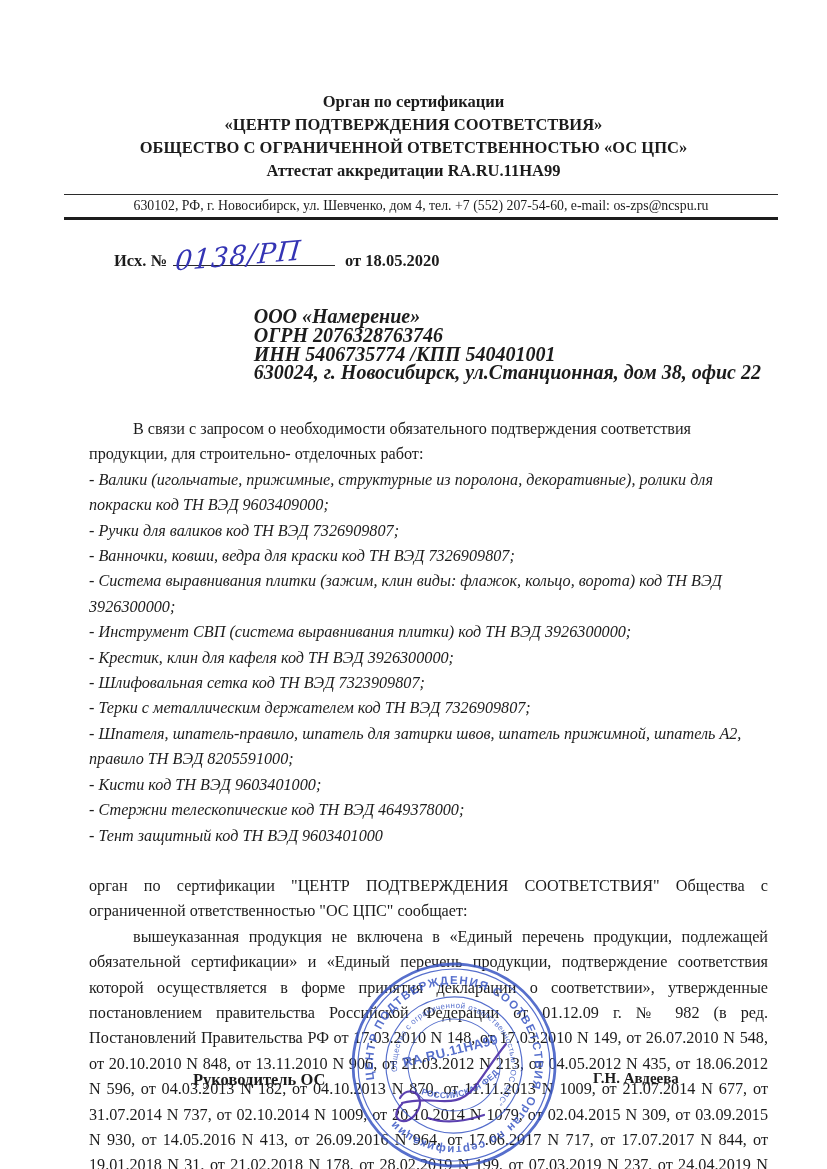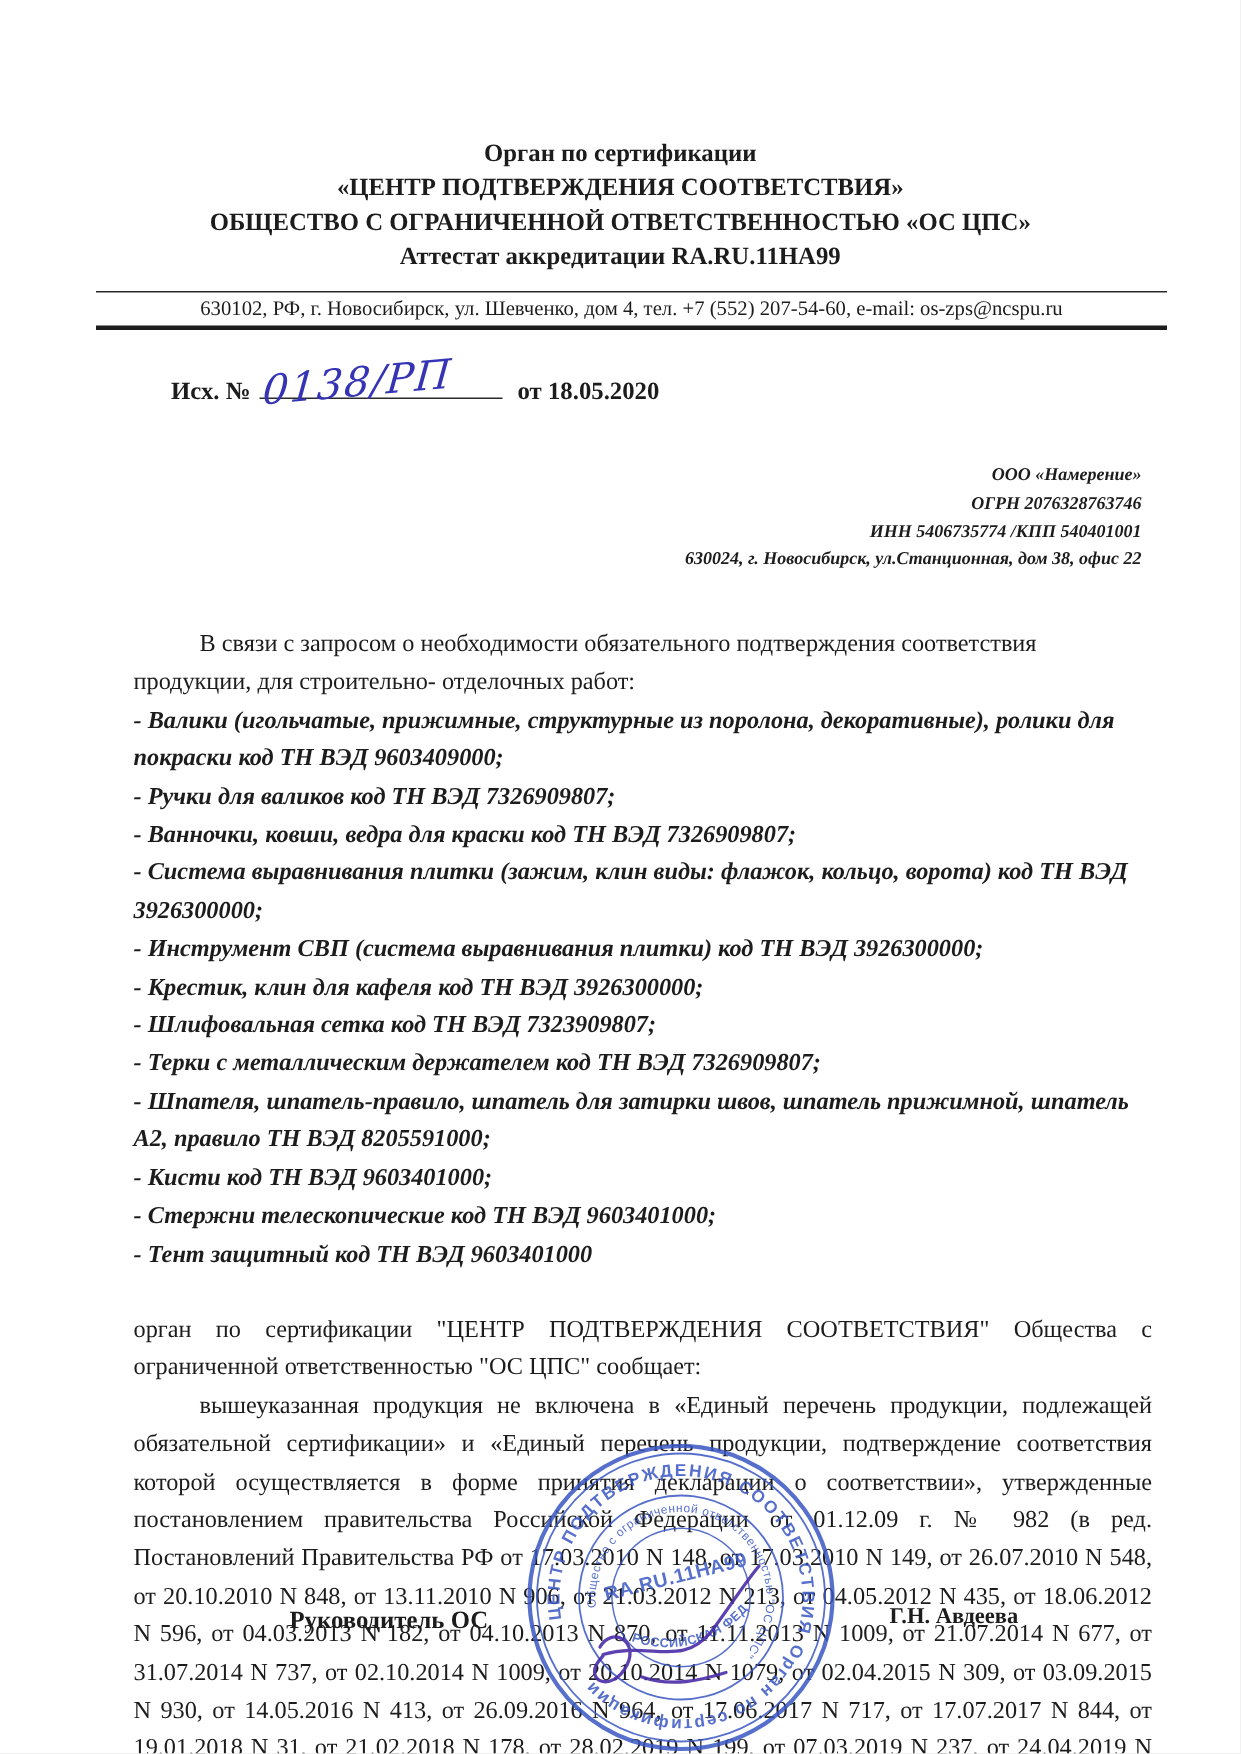--- a/index.html
+++ b/index.html
@@ -45,31 +45,31 @@
     font-family: "DejaVu Serif", cursive, serif;
     font-style: italic; font-weight: normal;
     font-size: 27px; color: #3434b4;
     transform: rotate(-5deg) skewX(-10deg);
     letter-spacing: 1px;
     white-space: nowrap;
   }
   
   .recipient {
     position: absolute; top: 307px; right: 66px;
-    text-align: right; font-weight: bold; font-style: italic;
-    font-size: 12px; line-height: 18.8px;
+    text-align: left; font-weight: bold; font-style: italic;
+    font-size: 20px; line-height: 18.8px;
   }
   
   .body-text {
     position: absolute; top: 417px; left: 89px; width: 679px;
     font-size: 16.2px; line-height: 25.4px;
   }
   .body-text p { margin: 0; }
   .p-intro { text-indent: 44px; }
-  .product-item { font-weight: bold; font-style: italic; }
+  .product-item { font-weight: normal; font-style: italic; }
   .p-statement1 { margin-top: 25px !important; text-align: justify; }
   .p-statement2 { text-indent: 44px; text-align: justify; }
   
   .sig-title {
     position: absolute; top: 1070px; left: 193px;
     font-weight: bold; font-size: 16.5px;
   }
   .sig-name {
     position: absolute; top: 1070px; left: 593px;
     font-weight: bold; font-size: 15px;
@@ -121,21 +121,21 @@
     <p class="product-item">- Валики (игольчатые, прижимные, структурные из поролона, декоративные), ролики для покраски код ТН ВЭД 9603409000;</p>
     <p class="product-item">- Ручки для валиков код ТН ВЭД 7326909807;</p>
     <p class="product-item">- Ванночки, ковши, ведра для краски код ТН ВЭД 7326909807;</p>
     <p class="product-item">- Система выравнивания плитки (зажим, клин виды: флажок, кольцо, ворота) код ТН ВЭД 3926300000;</p>
     <p class="product-item">- Инструмент СВП (система выравнивания плитки) код ТН ВЭД 3926300000;</p>
     <p class="product-item">- Крестик, клин для кафеля код ТН ВЭД 3926300000;</p>
     <p class="product-item">- Шлифовальная сетка код ТН ВЭД 7323909807;</p>
     <p class="product-item">- Терки с металлическим держателем код ТН ВЭД 7326909807;</p>
     <p class="product-item">- Шпателя, шпатель-правило, шпатель для затирки швов, шпатель прижимной, шпатель А2, правило ТН ВЭД 8205591000;</p>
     <p class="product-item">- Кисти код ТН ВЭД 9603401000;</p>
-    <p class="product-item">- Стержни телескопические код ТН ВЭД 9603401000;</p>
+    <p class="product-item">- Стержни телескопические код ТН ВЭД 4649378000;</p>
     <p class="product-item">- Тент защитный код ТН ВЭД 9603401000</p>
     <p class="p-statement1">орган по сертификации "ЦЕНТР ПОДТВЕРЖДЕНИЯ СООТВЕТСТВИЯ" Общества с ограниченной ответственностью "ОС ЦПС" сообщает:</p>
     <p class="p-statement2">вышеуказанная продукция не включена  в «Единый перечень продукции, подлежащей обязательной сертификации» и «Единый перечень продукции, подтверждение соответствия которой осуществляется в форме принятия декларации о соответствии», утвержденные постановлением правительства Российской Федерации от 01.12.09 г. № 982 (в ред. Постановлений Правительства РФ от 17.03.2010 N 148, от 17.03.2010 N 149, от 26.07.2010 N 548, от 20.10.2010 N 848, от 13.11.2010 N 906, от 21.03.2012 N 213, от 04.05.2012 N 435, от 18.06.2012 N 596, от 04.03.2013 N 182, от 04.10.2013 N 870, от 11.11.2013 N 1009, от 21.07.2014 N 677, от 31.07.2014 N 737, от 02.10.2014 N 1009, от 20.10.2014 N 1079, от 02.04.2015 N 309, от 03.09.2015 N 930, от 14.05.2016 N 413, от 26.09.2016 N 964, от 17.06.2017 N 717, от 17.07.2017 N 844, от 19.01.2018 N 31, от 21.02.2018 N 178, от 28.02.2019 N 199, от 07.03.2019 N 237, от 24.04.2019 N 489, от 20.11.2019 N 1476, от 26.12.2019 N 1854, от 15.01.2020 N 14, от 10.02.2020 N 116) и предоставление сертификата соответствия или декларации о соответствии не требуется.</p>
   </div>
 
   <div class="sig-title">Руководитель ОС</div>
   <div class="sig-name">Г.Н. Авдеева</div>
 
   <div class="stamp-wrap">
     <svg width="220" height="220" viewBox="0 0 220 220">

